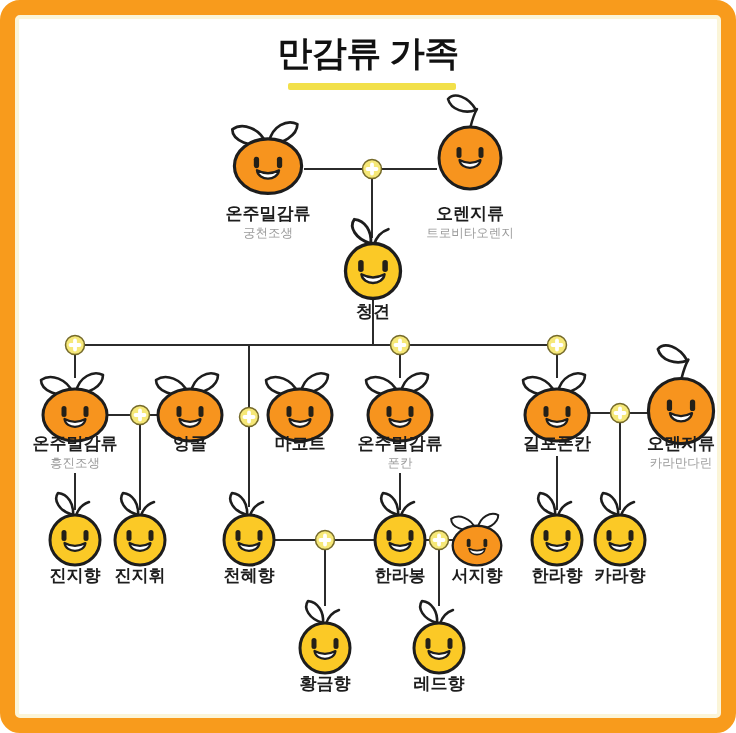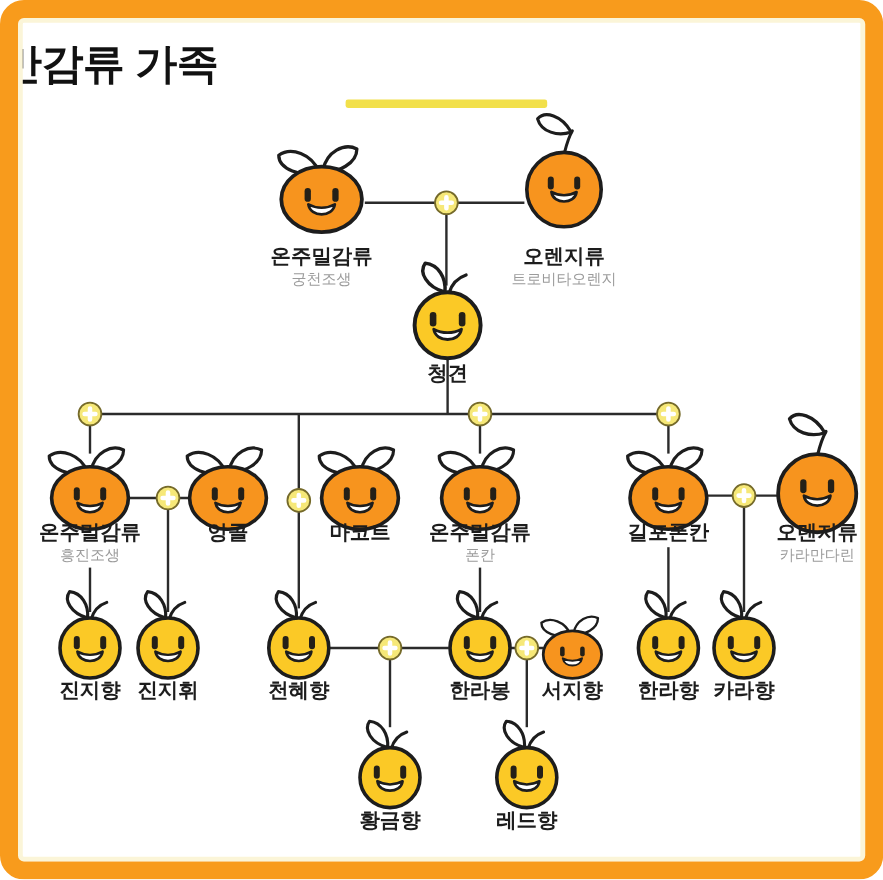--- a/index.html
+++ b/index.html
@@ -9,21 +9,21 @@
     font-family:"Liberation Sans", sans-serif;
   }
   .frame {
     position:absolute; inset:0; box-sizing:border-box;
     border:15px solid #F89B1C; border-radius:20px;
     box-shadow: inset 0 0 0 4px #FBF5D8;
     pointer-events:none; z-index:5;
   }
   .title {
     position:absolute; top:30px; left:0; width:736px;
-    text-align:left; font-size:35px; font-weight:800; color:#111;
+    text-align:center; font-size:35px; font-weight:800; color:#111;
     letter-spacing:-0.5px; z-index:2;
   }
   .title-underline {
     position:absolute; left:288px; top:83px; width:168px; height:7px;
     background:#F2E04A; border-radius:2px; z-index:1;
   }
   svg.diagram { position:absolute; inset:0; z-index:2; }
   .ln   { stroke:#2B2B2B; stroke-width:2; }
   .leaf { fill:#ffffff; stroke:#1d1d1d; stroke-width:2.6; stroke-linejoin:round; }
   .stem { fill:none; stroke:#1d1d1d; stroke-width:2.5; stroke-linecap:round; }

